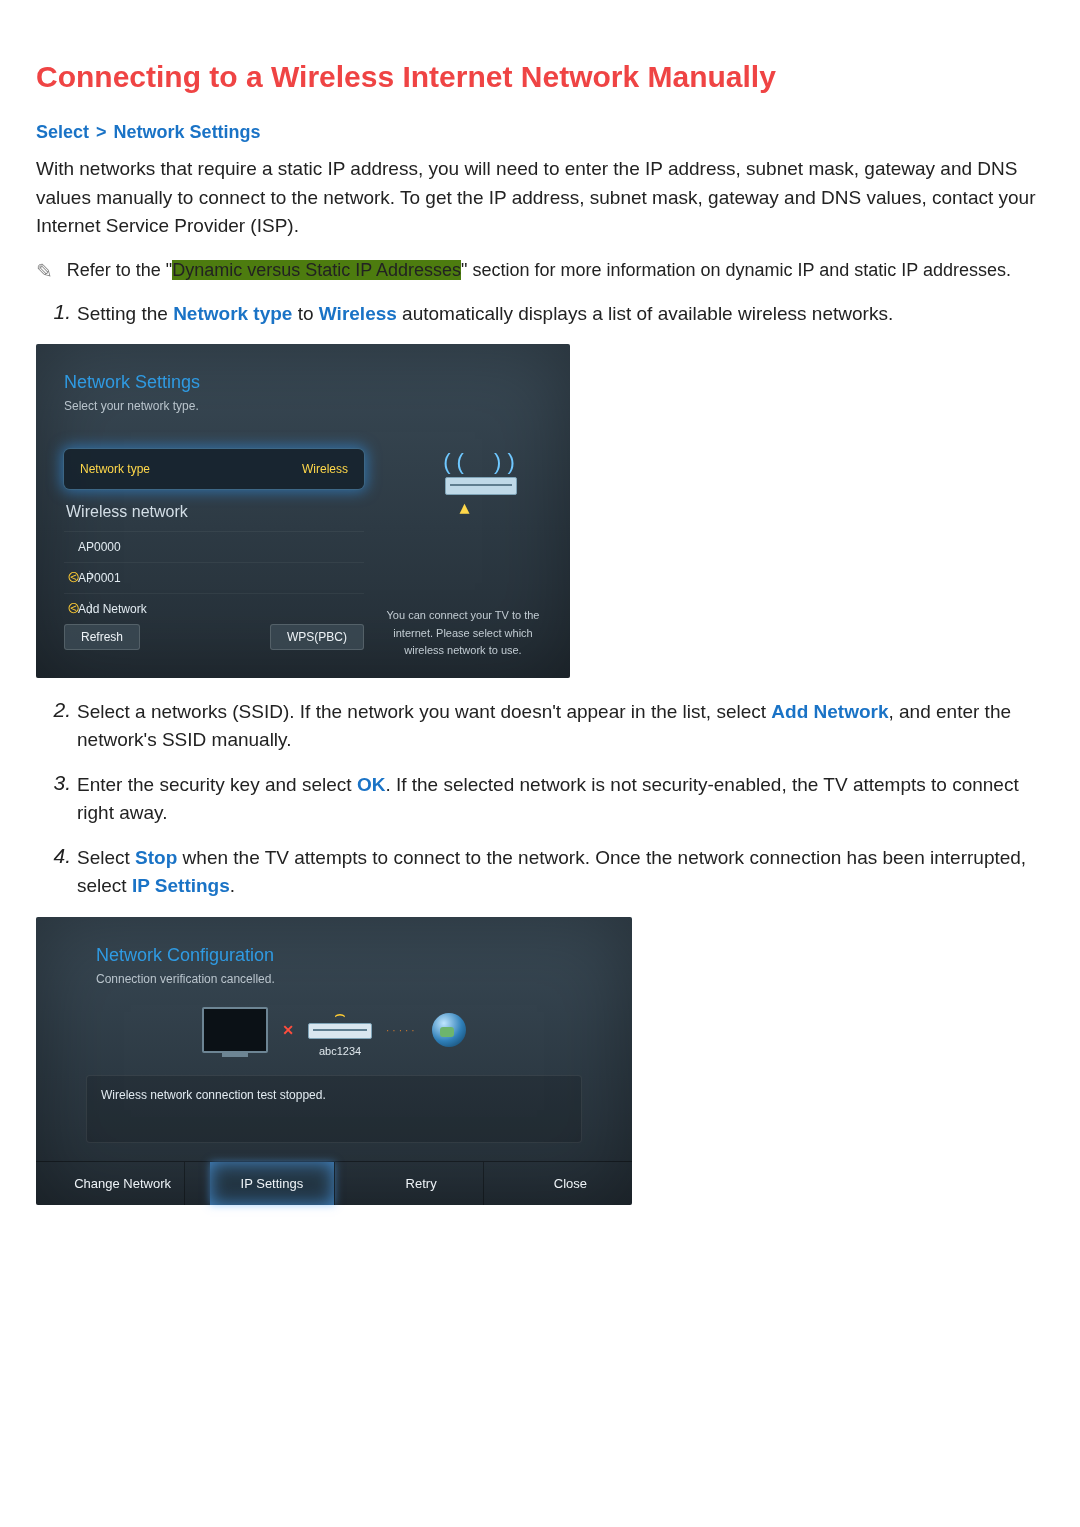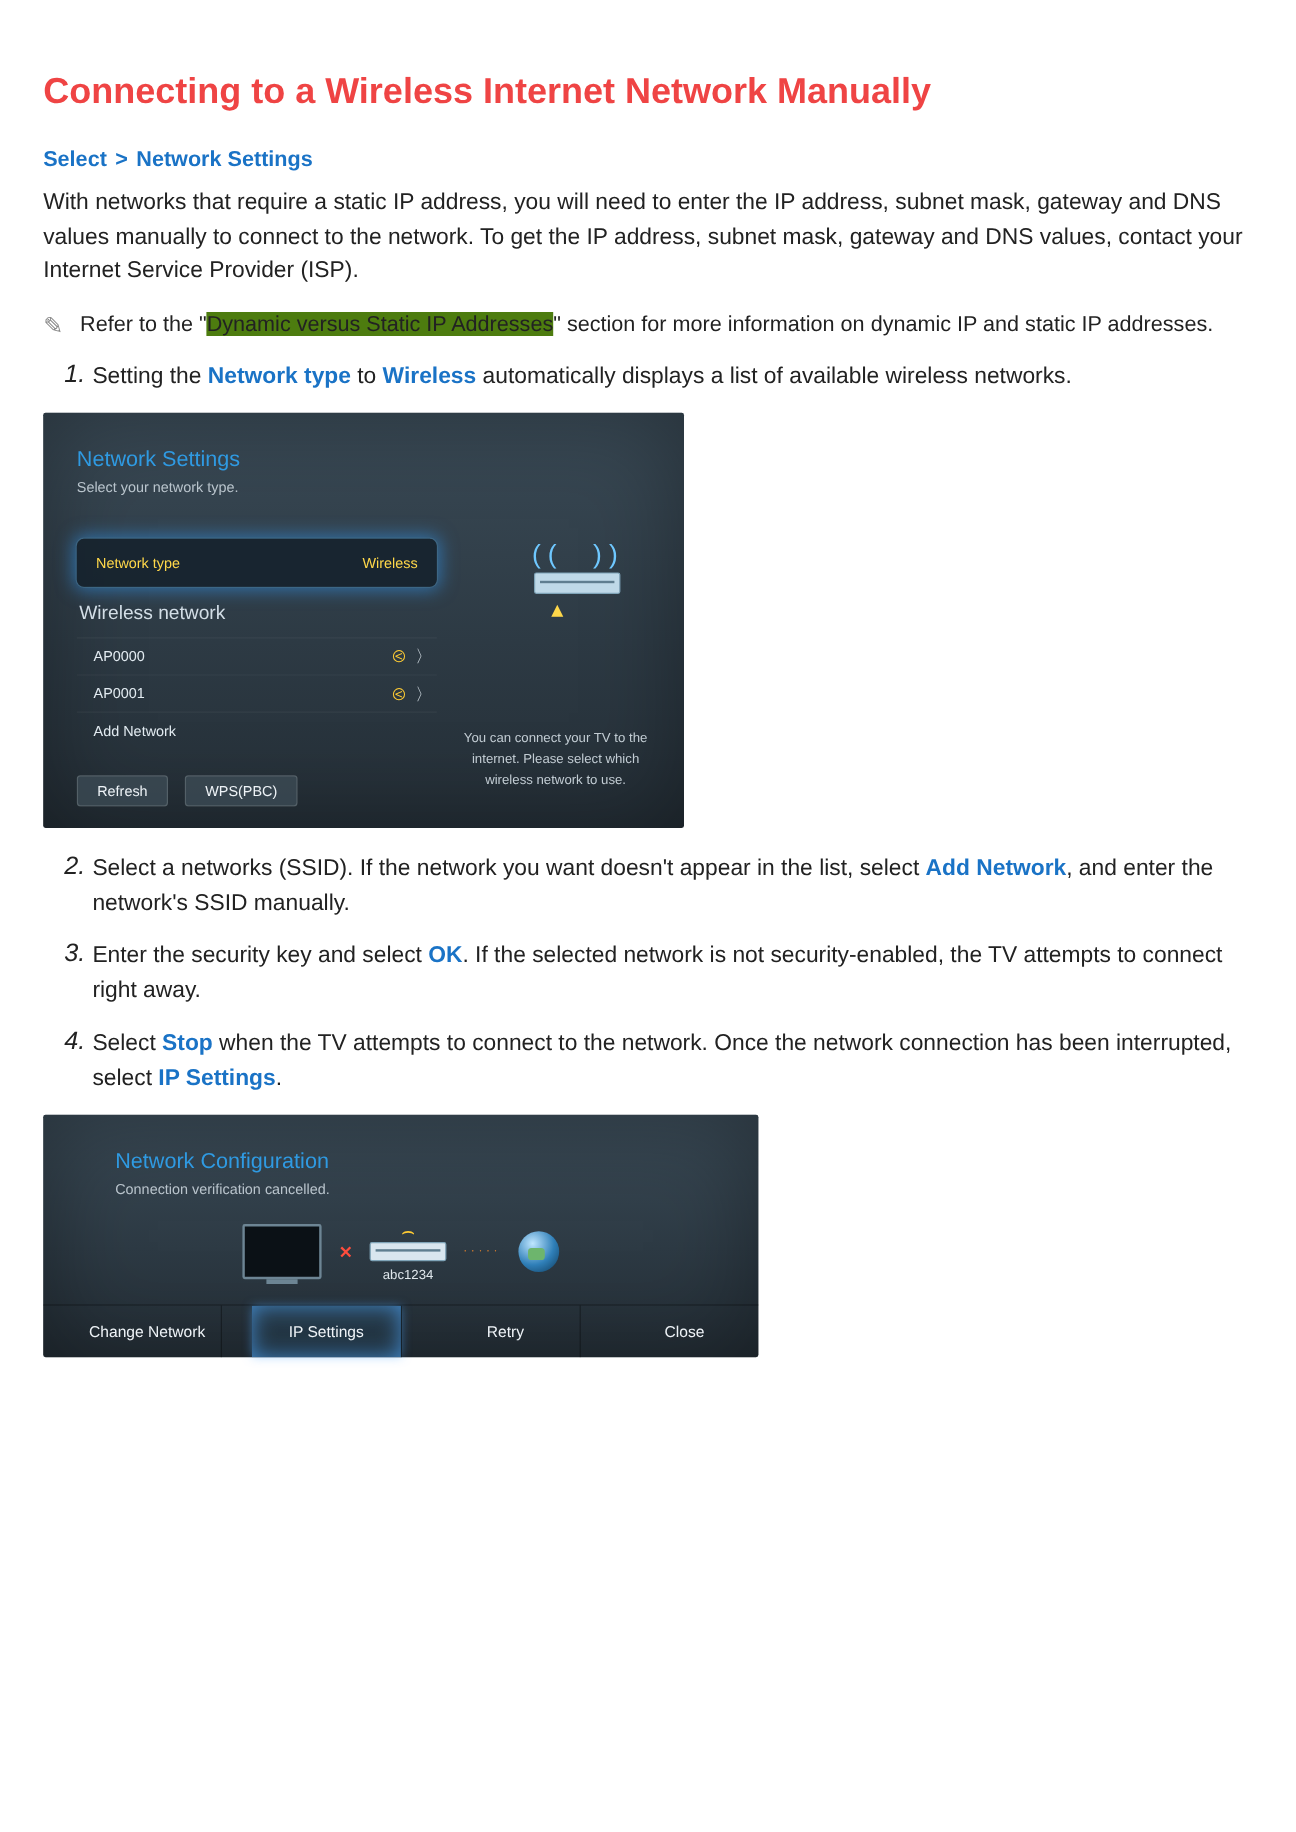--- a/index.html
+++ b/index.html
@@ -24,26 +24,26 @@
   .panel .title { color:#2f9ae2; font-size:18px; margin-bottom:6px; }
   .panel .subtitle { color:#b9c4cc; font-size:12px; margin-bottom:18px; }
   
   .p1-body { display:flex; align-items:flex-start; padding:0 28px 18px 28px; }
   .p1-left { flex:0 0 300px; }
   .p1-right { flex:1; padding-left:20px; text-align:center; }
   .field { position:relative; height:40px; line-height:40px; border-radius:6px; background:rgba(20,33,43,0.85); box-shadow:0 0 0 1px rgba(70,110,135,0.6), 0 0 14px 3px rgba(50,160,255,0.5); margin-bottom:14px; display:flex; justify-content:space-between; align-items:center; padding:0 16px; }
   .field .label { color:#ffd84a; font-size:12px; }
   .field .value { color:#ffd84a; font-size:12px; }
   .subhead { color:#d3dee6; font-size:16px; padding:0 2px 10px 2px; }
-  .row { height:30px; line-height:30px; display:flex; align-items:flex-start; justify-content:space-between; padding:0 4px; border-top:1px solid rgba(255,255,255,0.05); }
+  .row { height:30px; line-height:30px; display:flex; align-items:flex-start; justify-content:space-between; padding:0 4px; border-top:1px solid rgba(255,255,255,0.05);flex-direction:column; }
   .row .name { color:#e2ebf1; font-size:12px; padding-left:10px; }
   .row-icons { display:flex; align-items:center; gap:8px; }
   .wifi-icon { color:#ffcc33; font-size:14px; }
   .chev { color:#c9d3da; font-size:14px; }
-  .btn-row { display:flex; justify-content:flex-start; gap:14px; margin-top:22px; }
+  .btn-row { display:flex; justify-content:space-between; gap:28px; }
   .p1-btn { background:rgba(60,75,85,0.8); border:1px solid rgba(255,255,255,0.15); color:#eef3f7; font-size:12px; padding:5px 16px; border-radius:3px; }
   .p1-hint { color:#c2ccd3; font-size:11px; line-height:1.6; margin-top:80px; }
   .router-art { height:78px; position:relative; }
   .router-art .sig { color:#ffd84a; font-size:20px; letter-spacing:-3px; display:block; }
   .router-art .radio { color:#6fc8ff; font-size:22px; letter-spacing:6px; display:block; margin-bottom:2px; margin-left:38px;}
   .router-art .box { width:70px; height:16px; background:#bfd9e8; border:1px solid #7fa4b8; margin:0 auto; border-radius:2px; position:relative; left:18px;}
   .router-art .box::after { content:""; position:absolute; left:4px; right:4px; top:6px; height:2px; background:#5f7e90;}
   
   .panel2 { width:596px; }
   .panel2 .pad { padding:28px 60px 0 60px; }
@@ -171,20 +171,21 @@
         <span class="xmark">✕</span>
         <div class="apbox">
           <span class="ap-top">⌢</span>
           <div class="ap-body"></div>
           <div class="ap-label">abc1234</div>
         </div>
         <span class="dots">·····</span>
         <div class="globe"></div>
       </div>
     </div>
+    <div class="status-box">Wireless network connection test stopped.</div>
     <div class="btnbar">
       <div class="bbtn">Change Network</div>
       <div class="bbtn sel">IP Settings</div>
       <div class="bbtn">Retry</div>
       <div class="bbtn">Close</div>
     </div>
   </div>
 
 </div>
 

